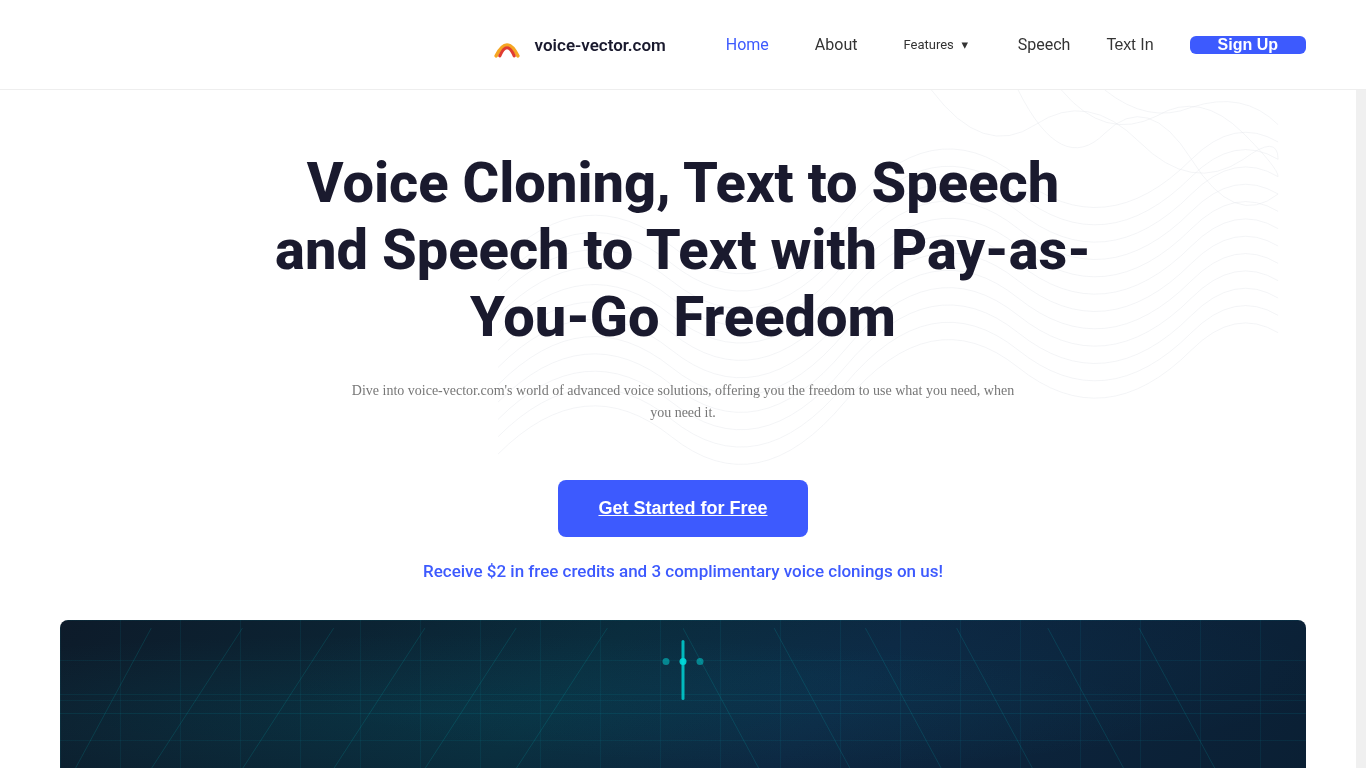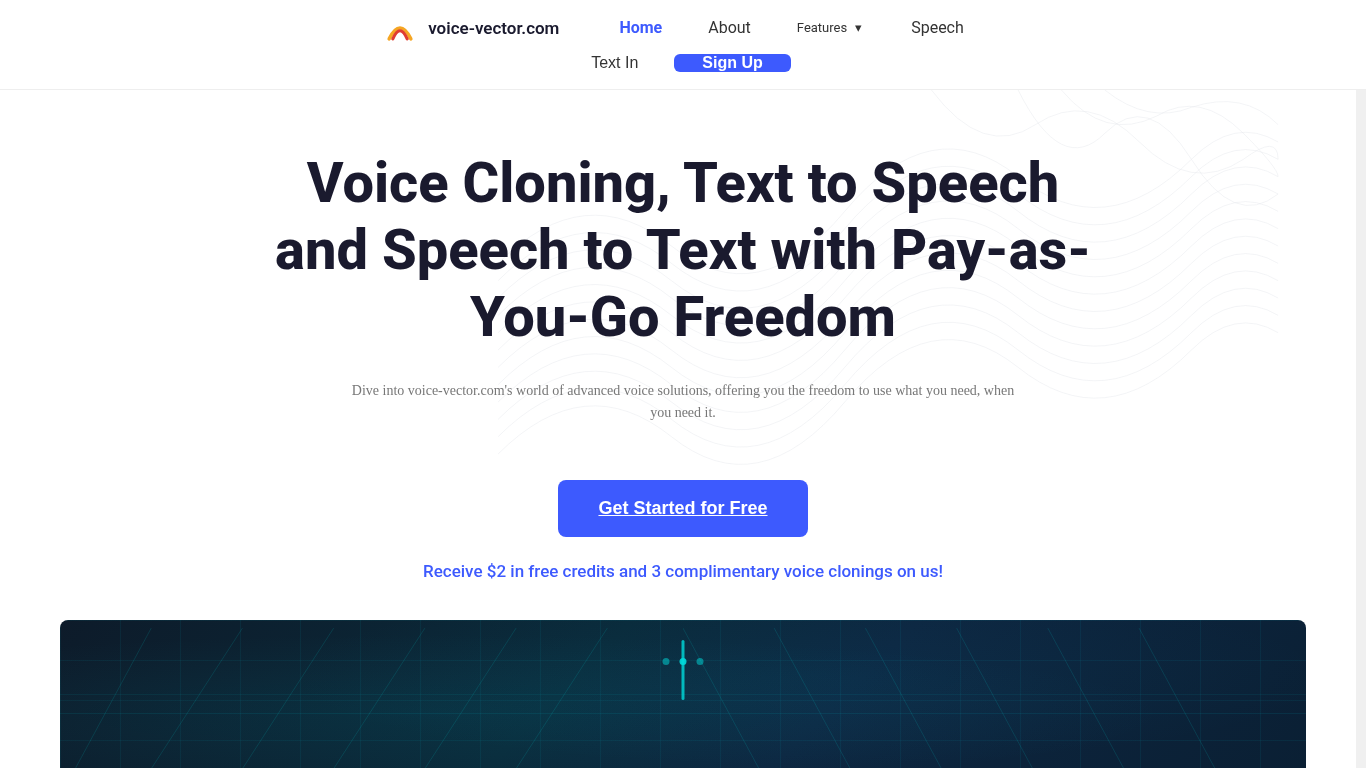--- a/index.html
+++ b/index.html
@@ -13,28 +13,27 @@
       background: #fff;
       width: 1366px;
       min-height: 768px;
       overflow-x: hidden;
     }
 
     
     .navbar {
       display: flex;
       align-items: center;
-      justify-content: center;
+      justify-content: flex-end;
       padding: 0 60px;
       height: 90px;
       border-bottom: 1px solid #eee;
       background: #fff;
       position: relative;
       z-index: 10;
-      flex-direction: column;
     }
 
     .nav-left {
       display: flex;
       align-items: center;
       gap: 40px;
     }
 
     .logo-wrapper {
       display: flex;
@@ -62,21 +61,21 @@
     .nav-link {
       padding: 8px 20px;
       font-size: 16px;
       color: #333;
       text-decoration: none;
       cursor: pointer;
     }
 
     .nav-link.active {
       color: #3d5afe;
-      font-weight: 700;
+      font-weight: 400;
     }
 
     .nav-link-features {
       display: flex;
       align-items: center;
       gap: 4px;
       padding: 8px 20px;
       font-size: 13px;
       color: #333;
       cursor: pointer;

